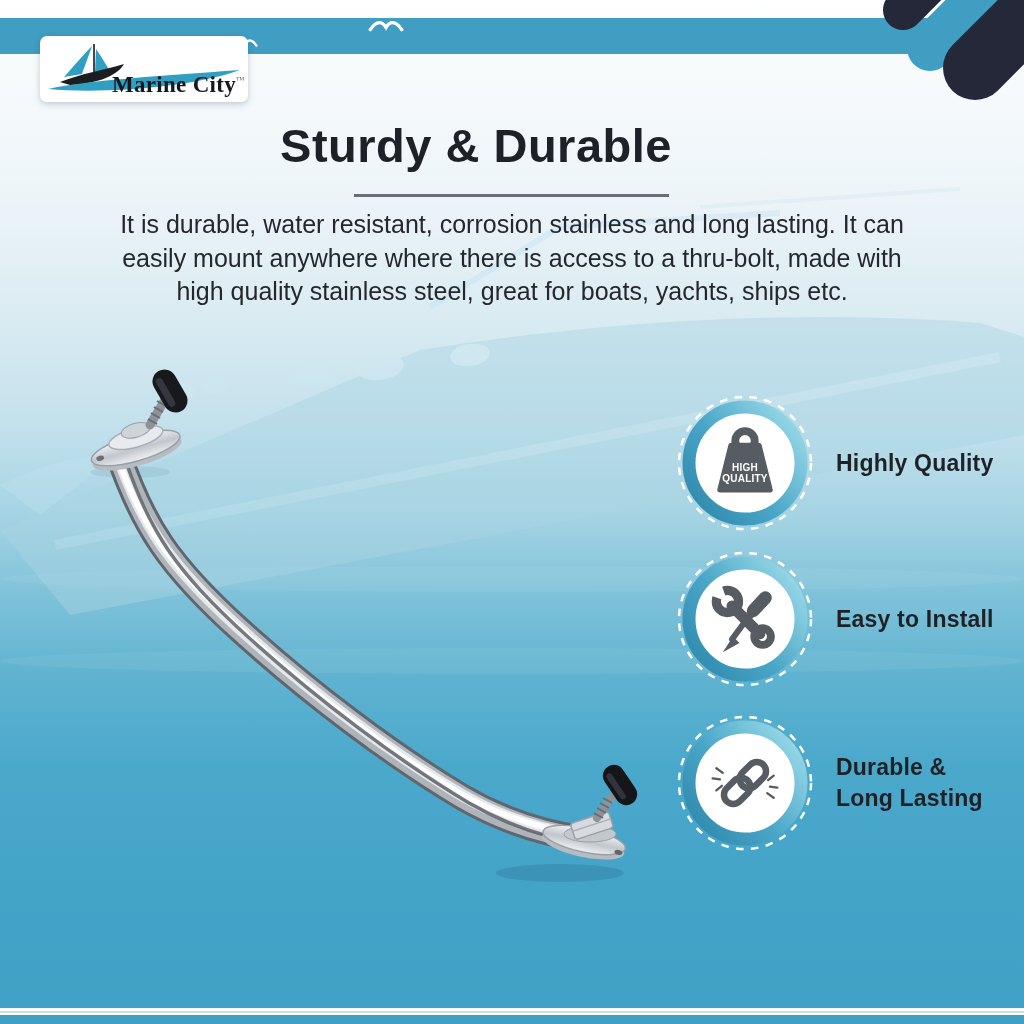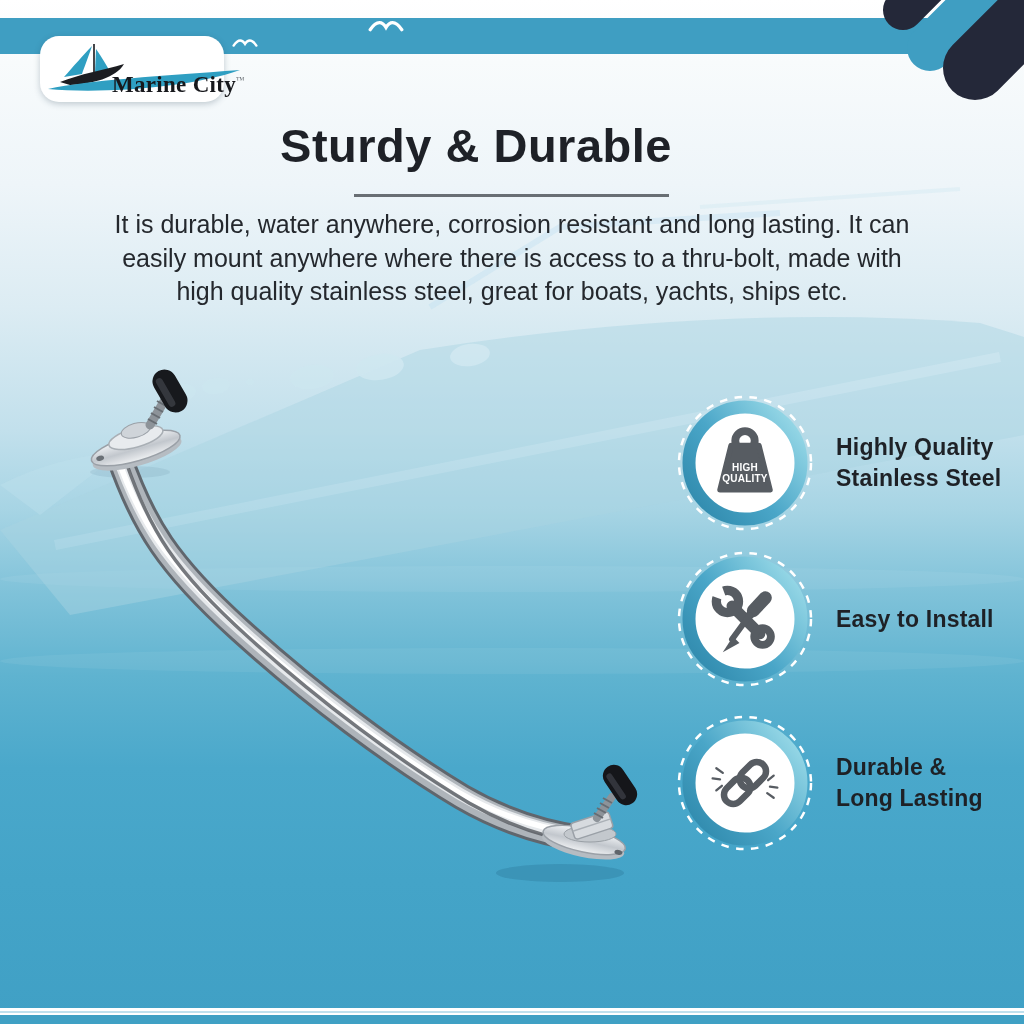--- a/index.html
+++ b/index.html
@@ -4,21 +4,21 @@
 <style>
   html,body{margin:0;padding:0;}
   body{width:1024px;height:1024px;overflow:hidden;font-family:"Liberation Sans",sans-serif;}
   .page{position:relative;width:1024px;height:1024px;overflow:hidden;
     background:linear-gradient(180deg,#ffffff 0%,#f8fbfc 6%,#eef5f9 18%,#dcecf3 30%,#c2e0ec 42%,#a6d4e4 50%,#7fc2d9 58%,#5fb3d0 66%,#4aa8cb 75%,#44a4c8 86%,#40a0c5 100%);}
   .wave-streak{position:absolute;left:0;width:1024px;height:26px;background:rgba(255,255,255,.06);border-radius:50%;}
   .watermark{position:absolute;left:0;top:185px;pointer-events:none;}
   .top-band{position:absolute;left:0;top:18px;width:992px;height:36px;background:#3f9ec2;}
   .bird{position:absolute;}
   .corner-decor{position:absolute;right:0;top:0;}
-  .logo-card{position:absolute;left:40px;top:36px;width:184px;height:66px;background:#ffffff;border-radius:19px;
+  .logo-card{position:absolute;left:40px;top:36px;width:208px;height:66px;background:#ffffff;border-radius:7px;
     box-shadow:0 2px 6px rgba(30,60,80,.25);display:flex;align-items:center;}
   .logo-art{position:absolute;left:0;top:0;}
   .logo-text{position:absolute;left:72px;top:36px;font-family:"Liberation Serif",serif;font-size:23px;font-weight:700;color:#17181c;letter-spacing:.3px;white-space:nowrap;}
   .logo-text sup{font-size:9px;color:#6a6f75;font-weight:400;}
   .title{position:absolute;left:0;top:118px;width:952px;text-align:center;margin:0;
     font-size:47px;font-weight:700;color:#1e2127;letter-spacing:.5px;}
   .title-underline{position:absolute;left:354px;top:194px;width:315px;height:2.5px;background:#3c4147;opacity:.75;}
   .desc{position:absolute;left:0;top:208px;width:1024px;text-align:center;color:#24282d;font-size:25px;line-height:33.5px;}
   .desc-line{white-space:nowrap;}
   .product{position:absolute;left:0;top:0;pointer-events:none;}
@@ -83,21 +83,21 @@
       <path d="M20,46 C40,38 64,34 84,28 C76,42 52,48 30,49 Z" fill="#1c1d21"></path>
       <path d="M8,53 C50,44 120,40 200,34 C150,52 60,58 8,53 Z" fill="#2f9fc2"></path>
     </svg>
     <div class="logo-text"><span>Marine City</span><sup>™</sup></div>
   </div>
 
   <h1 class="title">Sturdy &amp; Durable</h1>
   <div class="title-underline"></div>
 
   <div class="desc">
-    <div class="desc-line">It is durable, water anywhere, corrosion resistant and long lasting. It can</div>
+    <div class="desc-line">It is durable, water resistant, corrosion stainless and long lasting. It can</div>
     <div class="desc-line">easily mount anywhere where there is access to a thru-bolt, made with</div>
     <div class="desc-line">high quality stainless steel, great for boats, yachts, ships etc.</div>
   </div>
 
   <svg class="product" width="1024" height="1024" viewBox="0 0 1024 1024">
     <defs>
       <linearGradient id="chrome" x1="0" y1="0" x2="0" y2="1">
         <stop offset="0" stop-color="#f6f8fa"></stop>
         <stop offset="0.55" stop-color="#c2c7cd"></stop>
         <stop offset="1" stop-color="#eef0f2"></stop>
@@ -183,21 +183,20 @@
       <div class="icon-wrap">
         <svg width="74" height="74" viewBox="0 0 80 80">
           <circle cx="40" cy="16" r="10.5" fill="none" stroke="#575c62" stroke-width="8.5"></circle>
           <path d="M25,21 L55,21 L67,69 L13,69 Z" fill="#575c62" stroke="#575c62" stroke-width="6" stroke-linejoin="round"></path>
         </svg>
       </div>
       <div class="badge-caption">HIGH QUALITY</div>
     </div>
     <div class="feature-label">
       <div>Highly Quality</div>
-      <div>Stainless Steel</div>
     </div>
   </div>
 
   <div class="feature-row row-2">
     <div class="badge">
       <svg class="ring" width="138" height="138" viewBox="0 0 138 138">
         <circle cx="69" cy="69" r="66" fill="none" stroke="#ffffff" stroke-width="2.5" stroke-dasharray="7.5 7.5"></circle>
         <circle cx="69" cy="69" r="56" fill="#ffffff" stroke="url(#ringGrad1)" stroke-width="13"></circle>
       </svg>
       <div class="icon-wrap">

